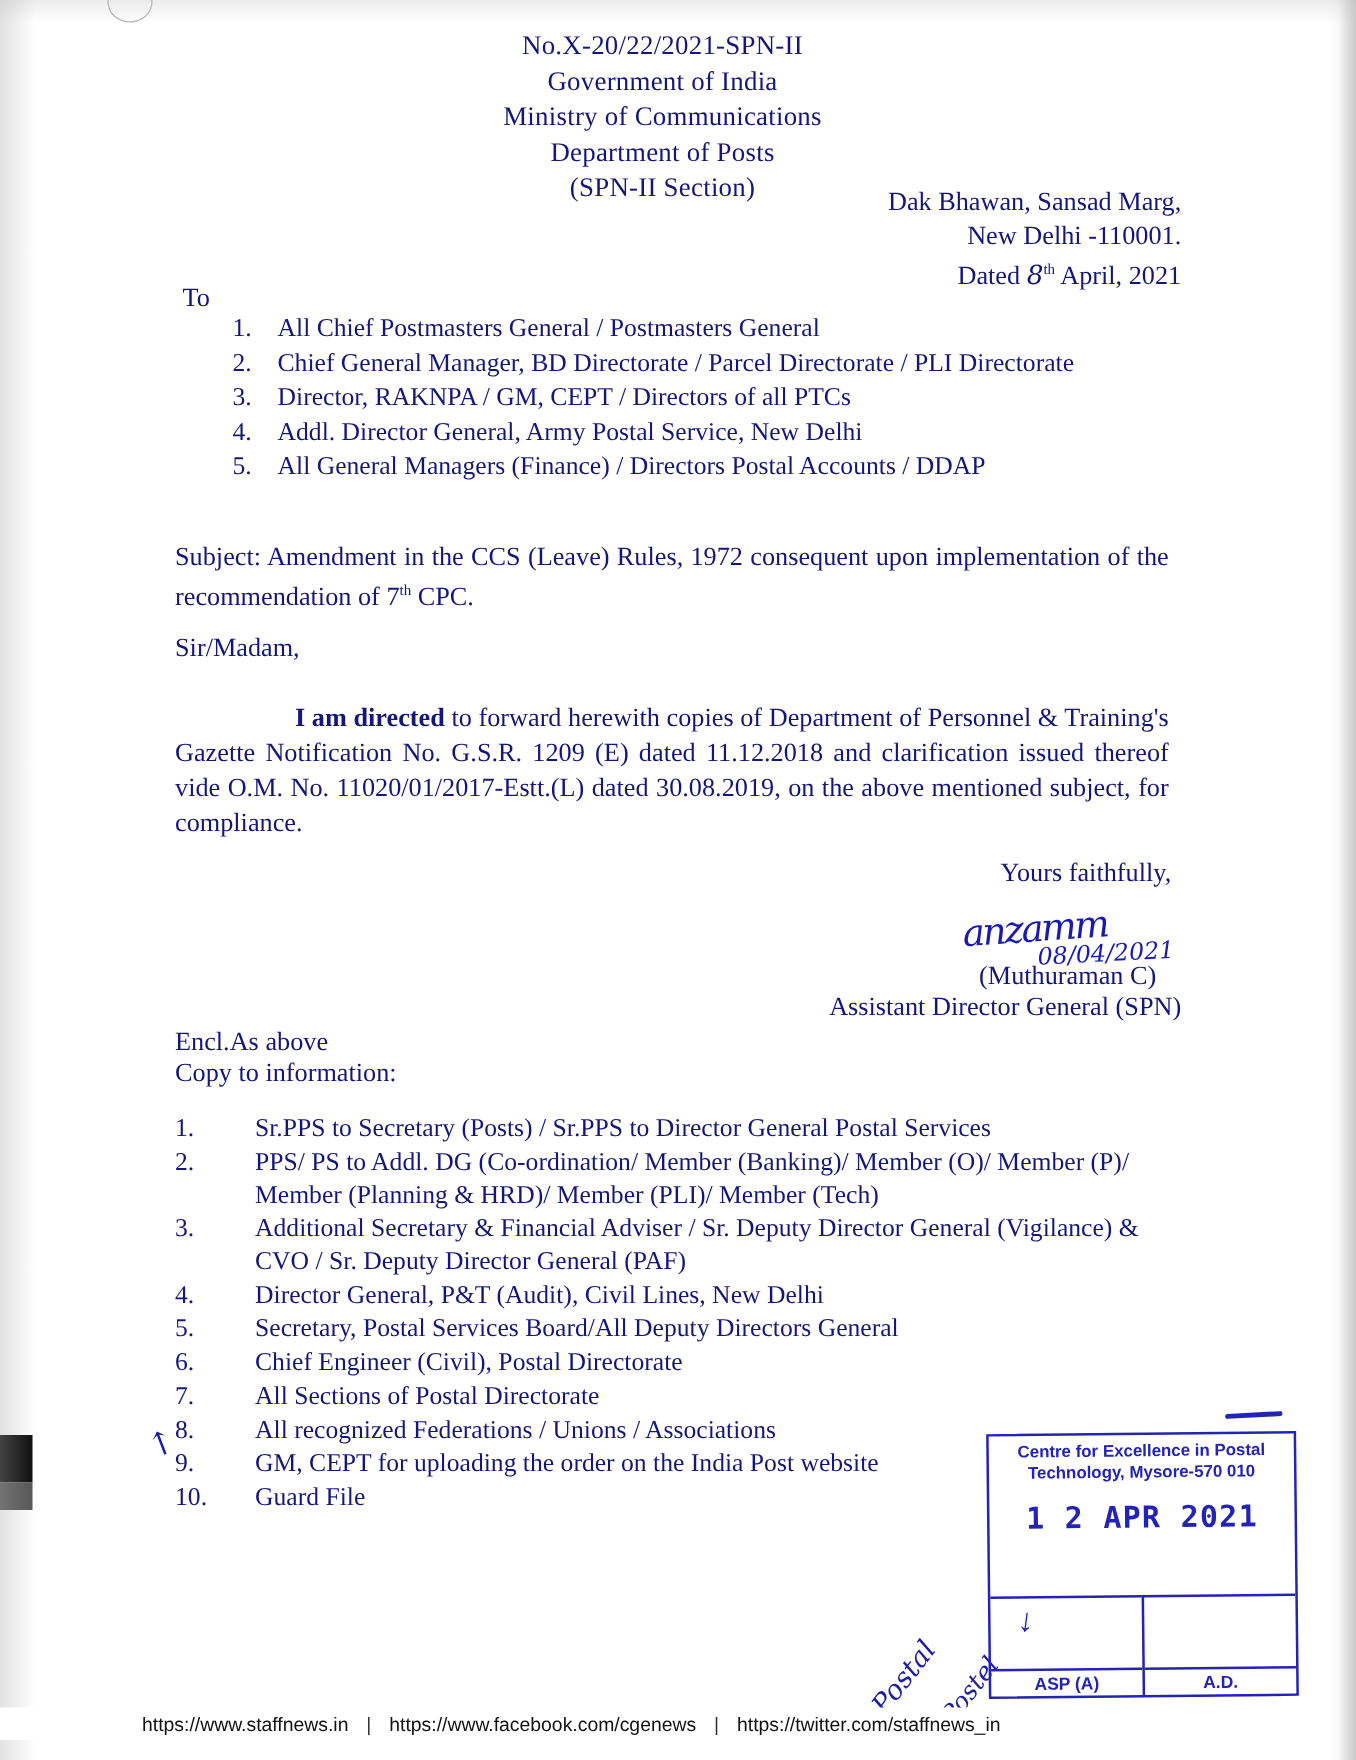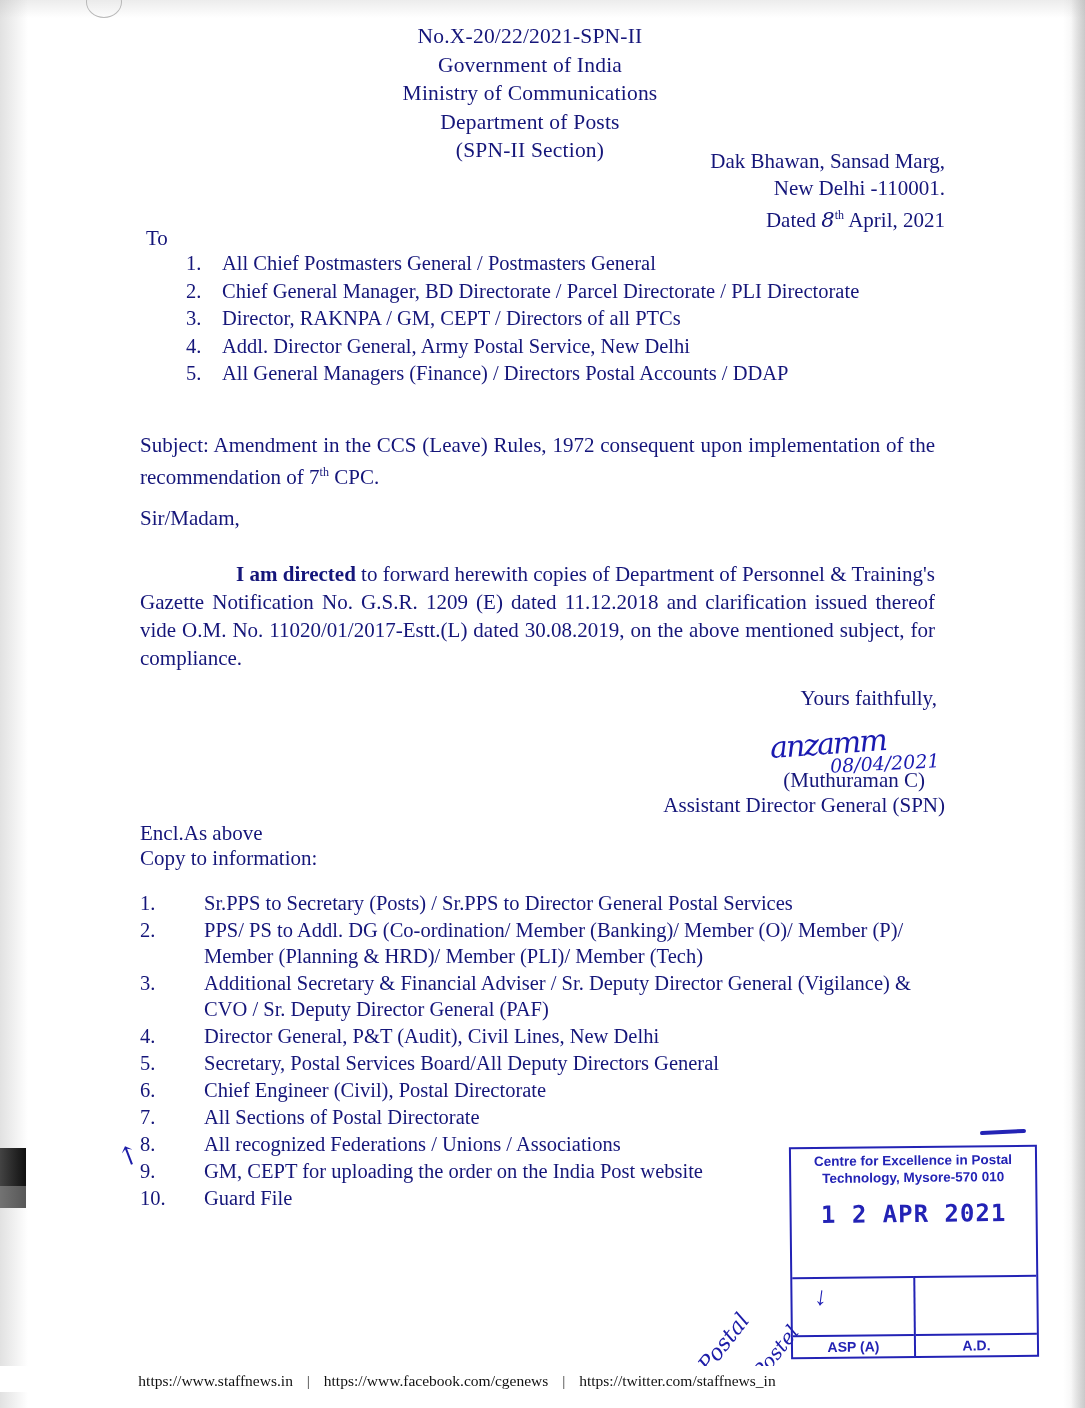--- a/index.html
+++ b/index.html
@@ -344,21 +344,21 @@
 
   
   #footer {
     position: absolute;
     left: 0;
     bottom: 16px;
     width: 914px;
     text-align: center;
     font-size: 15.5px;
     color: #111;
-    font-family: Liberation Serif, serif;
+    font-family: Liberation Sans, sans-serif;
     background: #fff;
     padding: 6px 0 2px 0;
   }
   #footer .sep { padding: 0 10px; color: #333; }
   #footer span.link { color: #111; }
 </style>
 </head>
 <body>
 
 <div id="page">

